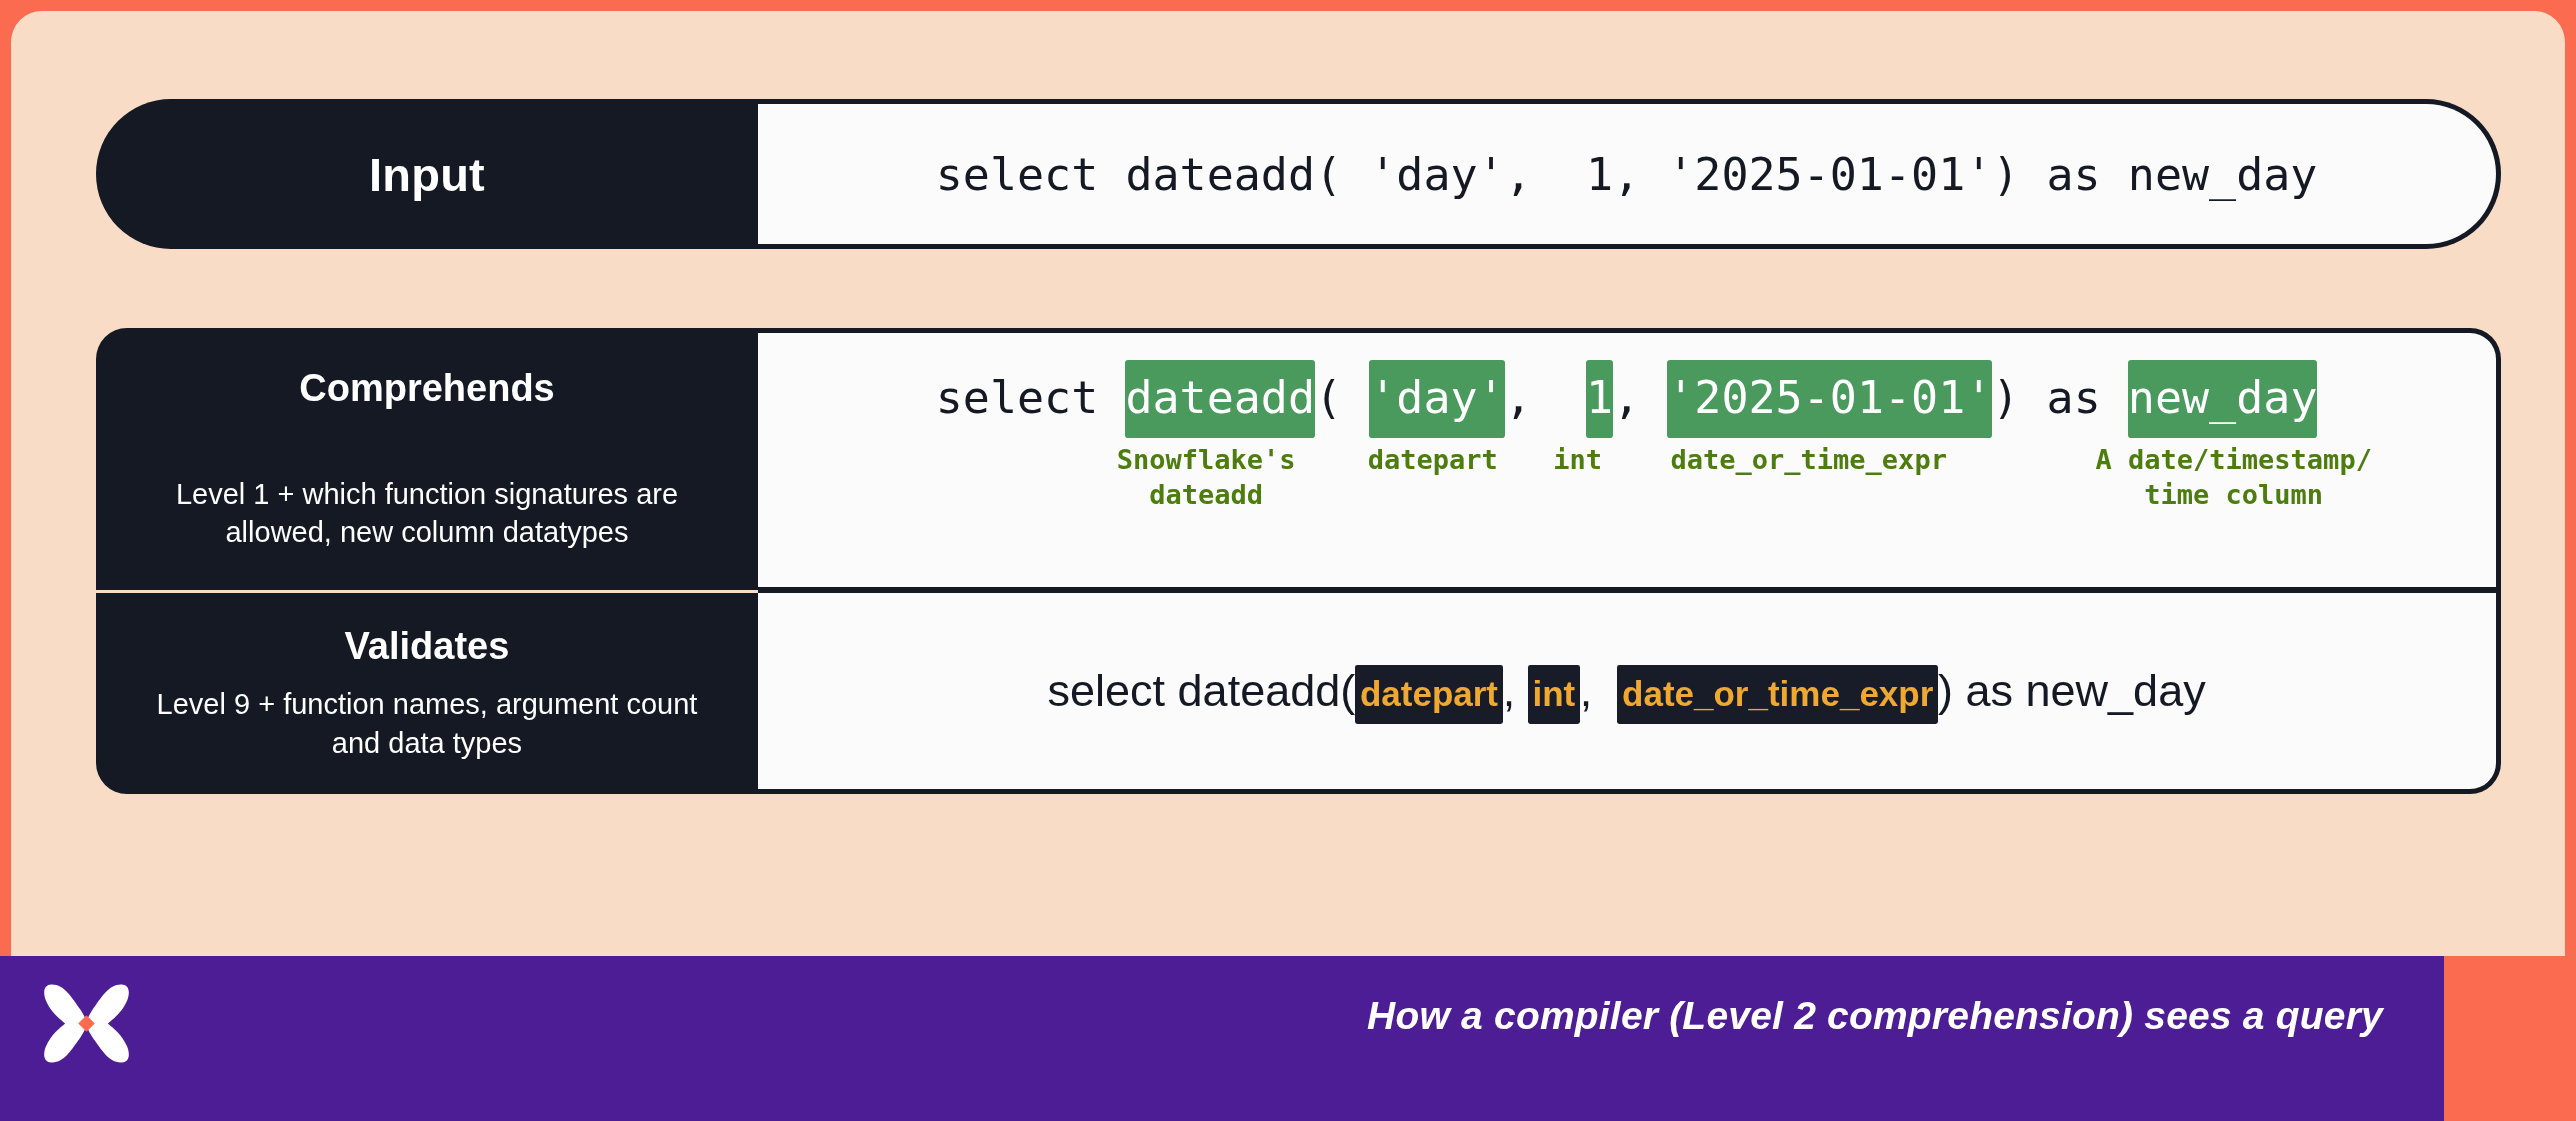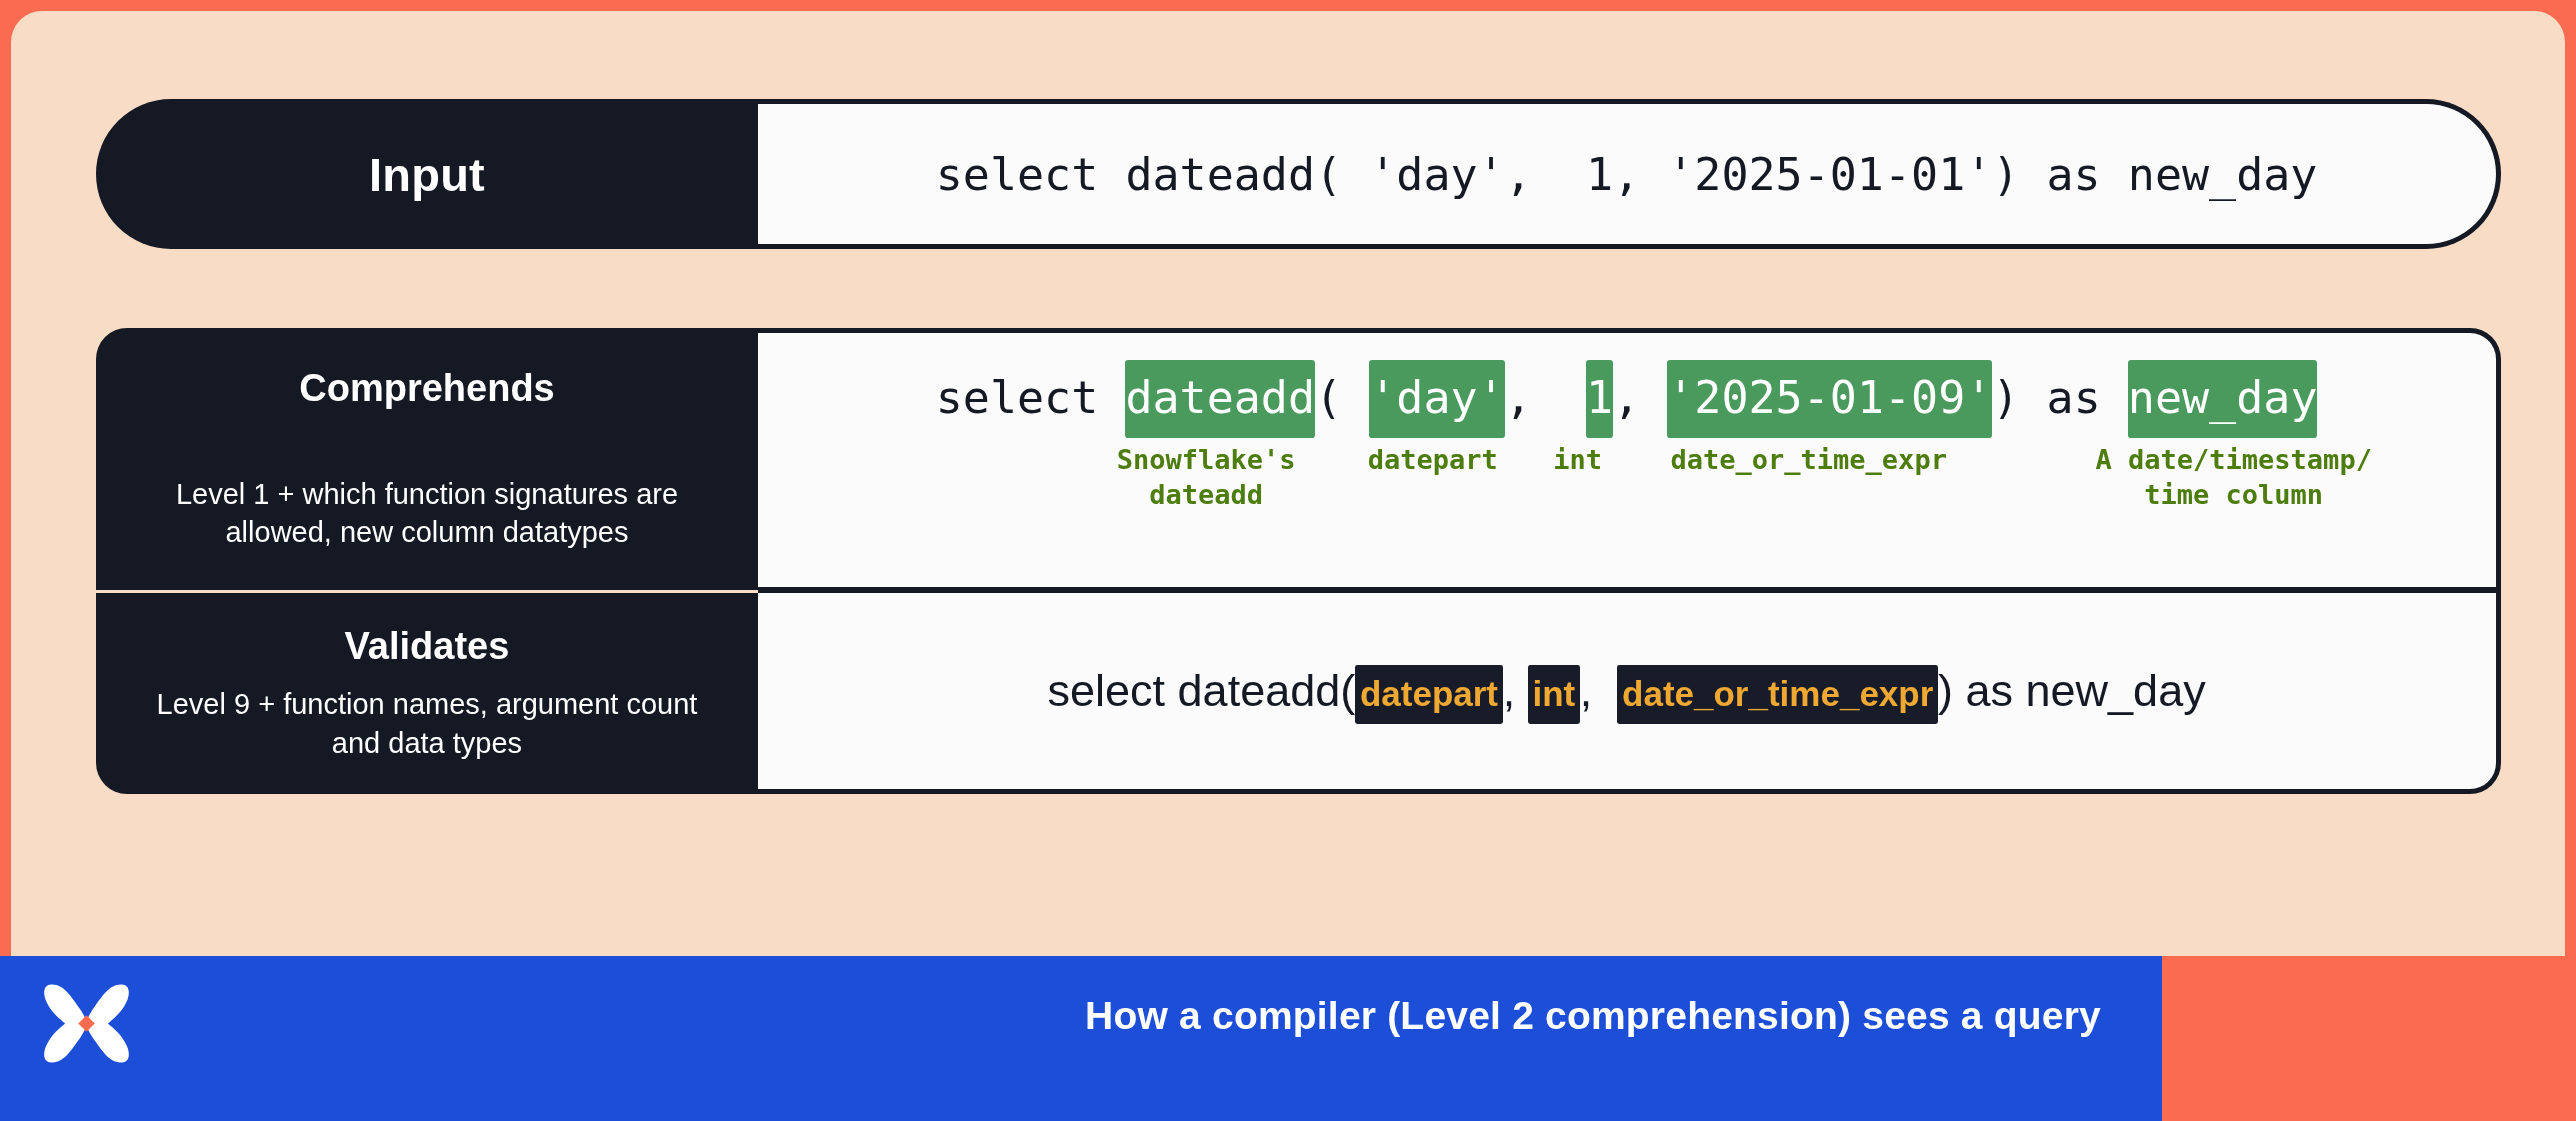--- a/index.html
+++ b/index.html
@@ -207,26 +207,27 @@
     font-size: 35px;
     padding: 9.4px 4.7px 11px 4.7px;
     border-radius: 2.4px;
   }
 
   
   .footer {
     position: absolute;
     left: 0;
     top: 956px;
-    width: 2162px;
+    width: 2444px;
     height: 166px;
-    background: #1d4ed8;
-    display: flex;
-    align-items: center;
-    box-sizing: border-box;
+    background: #4c1d95;
+    display: flex;
+    align-items: center;
+    box-sizing: border-box;
+    font-style: italic;
   }
   .logo-wrap {
     position: absolute;
     left: 38px;
     top: 19px;
     width: 97px;
     height: 97px;
   }
   .footer-caption {
     position: absolute;
@@ -257,21 +258,21 @@
 
     <div class="lower-card">
 
       <div class="lrow r1">
         <div class="lcell-label">
           <div class="lcell-title">Comprehends</div>
           <div class="lcell-sub">Level 1 + which function signatures are allowed, new column datatypes</div>
         </div>
         <div class="lcell-code">
           <div class="cmp-stack">
-            <span class="cmp-code" id="cmp-code"><span>select </span><span class="hl-green">dateadd</span><span>( </span><span class="hl-green">'day'</span><span>,  </span><span class="hl-green">1</span><span>, </span><span class="hl-green">'2025-01-09'</span><span>) as </span><span class="hl-green">new_day</span></span>
+            <span class="cmp-code" id="cmp-code"><span>select </span><span class="hl-green">dateadd</span><span>( </span><span class="hl-green">'day'</span><span>,  </span><span class="hl-green">1</span><span>, </span><span class="hl-green">'2025-01-01'</span><span>) as </span><span class="hl-green">new_day</span></span>
             <span class="ann-row" id="cmp-annotations"><span class="ann" style="left: 153px; width: 235px;">Snowflake's
 dateadd</span><span class="ann" style="left: 407px; width: 180px;">datepart</span><span class="ann" style="left: 595px; width: 94px;">int</span><span class="ann" style="left: 689px; width: 368px;">date_or_time_expr</span><span class="ann" style="left: 1114px; width: 368px;">A date/timestamp/
 time column</span></span>
           </div>
         </div>
       </div>
 
       <div class="row-divider"></div>
 
       <div class="lrow r2">

